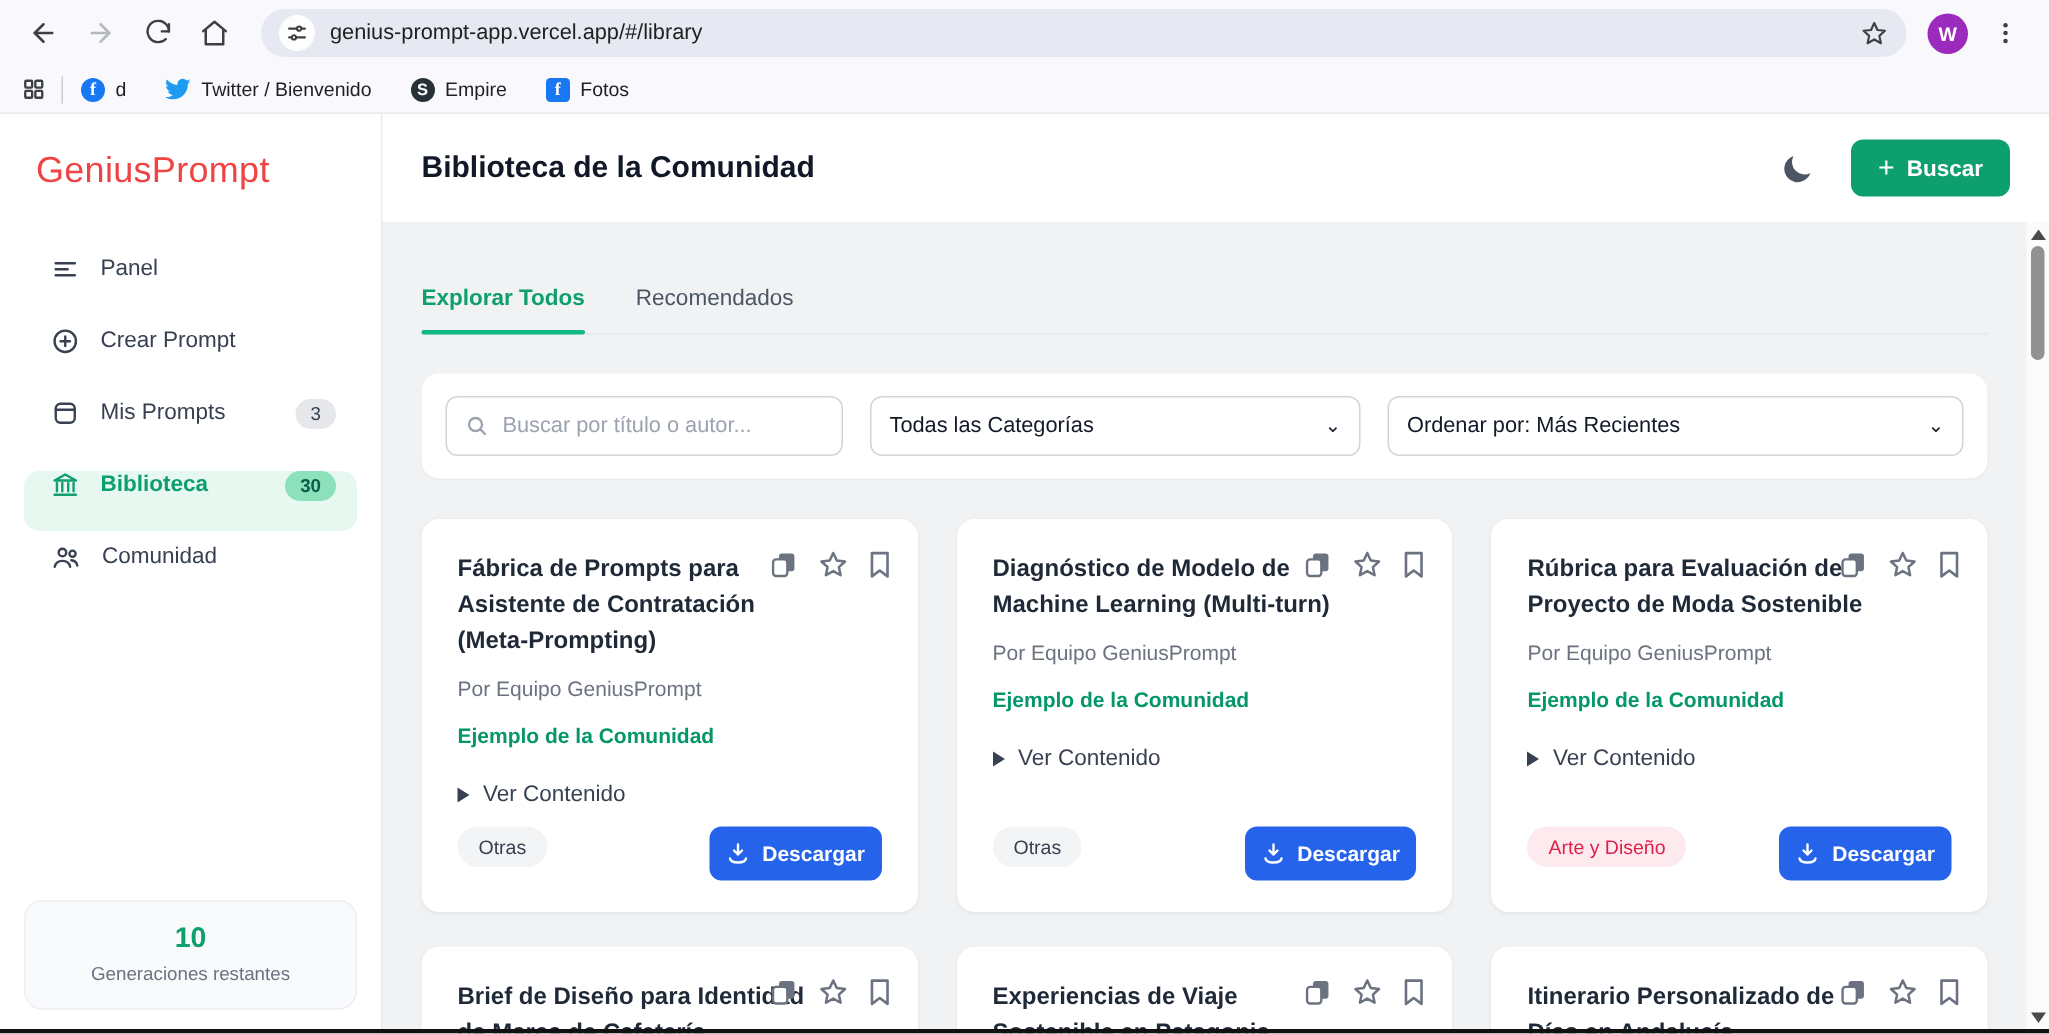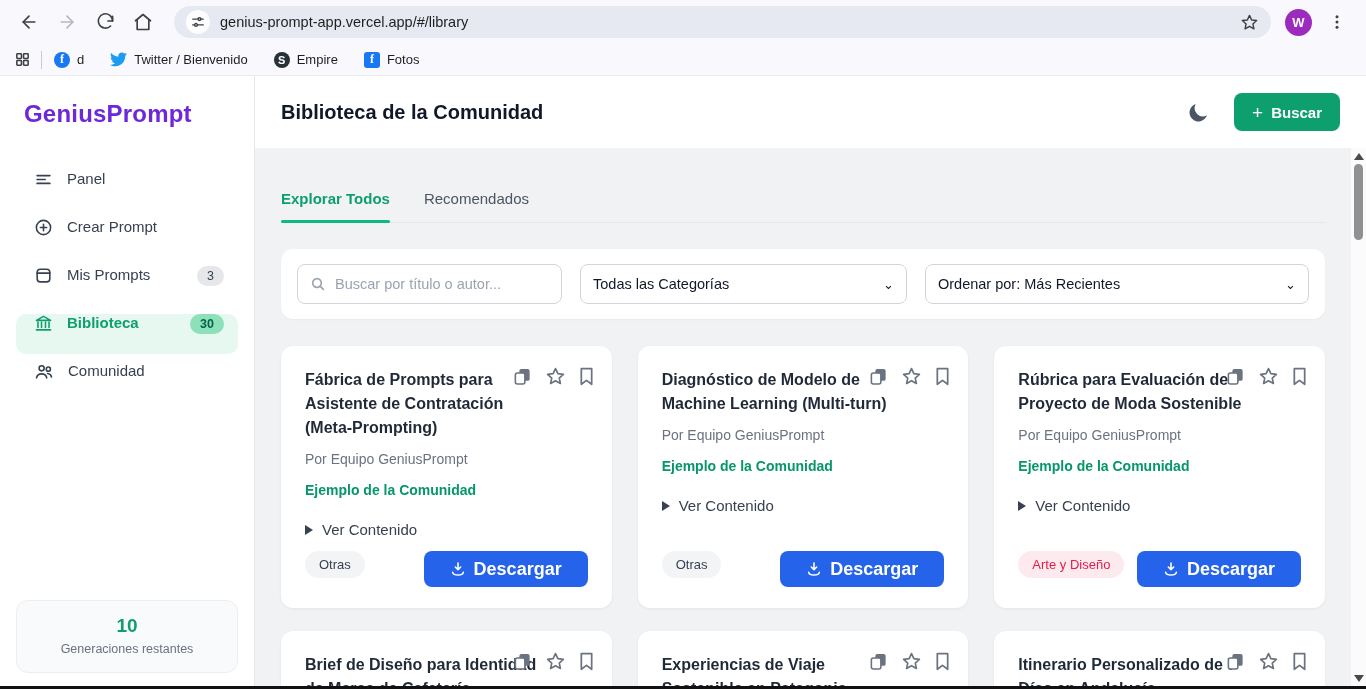--- a/index.html
+++ b/index.html
@@ -18,21 +18,21 @@
   .bm-sep { width:1px; height:18px; background:#c9ccd4; margin:0 12px 0 10px; }
   .bm-item { display:flex; align-items:center; gap:7px; margin-right:26px; cursor:pointer; }
   .bm-item span { font-size:13px; color:#1f1f1f; }
   .fb-circle { width:16px; height:16px; border-radius:50%; background:#1877f2; color:#fff; font-size:12px; font-weight:700; display:flex; align-items:center; justify-content:center; font-family:"Liberation Serif",serif; }
   .fb-square { width:16px; height:16px; border-radius:3px; background:#1877f2; color:#fff; font-size:12px; font-weight:700; display:flex; align-items:center; justify-content:center; font-family:"Liberation Serif",serif; }
   .globe-dark { width:16px; height:16px; border-radius:50%; background:#263238; color:#fff; font-size:11px; font-weight:700; display:flex; align-items:center; justify-content:center; }
 
   
   .app { position:absolute; top:76px; left:0; width:1366px; height:613px; display:flex; background:#fff; }
   .sidebar { width:255px; height:100%; background:#fff; border-right:1px solid #e5e7eb; display:flex; flex-direction:column; padding:24px 16px 16px; }
-  .logo { font-size:24px; font-weight:700; color:#6d28d9; padding-left:8px; letter-spacing:.2px; }
+  .logo { font-size:24px; font-weight:400; color:#ef4444; padding-left:8px; letter-spacing:.2px; }
   .nav { margin-top:42px; display:flex; flex-direction:column; gap:8px; }
   .nav-item { height:40px; display:flex; align-items:flex-start; gap:14px; padding:0 14px 0 18px; border-radius:10px; cursor:pointer; color:#374151; font-size:15px; }
   .nav-item svg { flex:0 0 auto; }
   .nav-item .lbl { flex:1; }
   .nav-item.active { background:#e7f8f0; color:#0e9f6e; font-weight:700; }
   .badge { font-size:12.5px; padding:3px 10px; border-radius:999px; }
   .badge-gray { background:#e5e7eb; color:#374151; }
   .badge-green { background:#8ce0ba; color:#065f46; font-weight:700; }
   .side-footer { margin-top:auto; background:#f9fafb; border:1px solid #eceef1; border-radius:12px; padding:14px 10px 16px; text-align:center; }
   .side-footer .num { color:#0e9f6e; font-size:19px; font-weight:700; }
@@ -64,21 +64,21 @@
   .card { background:#fff; border-radius:12px; box-shadow:0 1px 3px rgba(0,0,0,.06); padding:22px 24px 21px; position:relative; display:flex; flex-direction:column; }
   .card-icons { position:absolute; top:20px; right:18px; display:flex; gap:13px; align-items:center; }
   .card-icons svg { cursor:pointer; }
   .card-title { font-size:16px; font-weight:700; color:#1f2937; line-height:24px; width:242px; }
   .card-author { margin-top:11px; font-size:14px; color:#6b7280; }
   .card-tag { margin-top:15px; font-size:14px; font-weight:700; color:#059669; cursor:pointer; }
   .card-toggle { margin-top:23px; font-size:15px; color:#374151; display:flex; align-items:center; gap:9px; cursor:pointer; }
   .tri { width:0; height:0; border-left:8px solid #374151; border-top:5px solid transparent; border-bottom:5px solid transparent; }
   .card-footer { margin-top:auto; display:flex; align-items:flex-start; justify-content:space-between; }
   .chip { font-size:13px; padding:6px 14px; border-radius:999px; }
-  .dl-btn { background:#2563eb; border:none; color:#fff; font-size:18px; font-weight:700; height:36px; border-radius:8px; padding:0 26px; display:flex; align-items:center; gap:8px; cursor:pointer; font-family:inherit; }
+  .dl-btn { background:#2563eb; border:none; color:#fff; font-size:14px; font-weight:700; height:36px; border-radius:8px; padding:0 11px; display:flex; align-items:center; gap:8px; cursor:pointer; font-family:inherit; }
 
   
   .scrollbar { position:absolute; top:72px; right:0; bottom:0; width:15px; background:#fbfbfc; }
   .sb-arrow { position:absolute; left:3px; width:0; height:0; }
   .sb-arrow.up { top:5px; border-left:5px solid transparent; border-right:5px solid transparent; border-bottom:7px solid #4a4a4a; }
   .sb-arrow.down { bottom:7px; border-left:5px solid transparent; border-right:5px solid transparent; border-top:7px solid #4a4a4a; }
   .sb-thumb { position:absolute; top:16px; left:3px; width:9px; height:76px; background:#8f9193; border-radius:5px; }
 
   .bottom-line { position:absolute; left:0; right:0; bottom:0; height:3px; background:#111; z-index:50; }
 </style>

